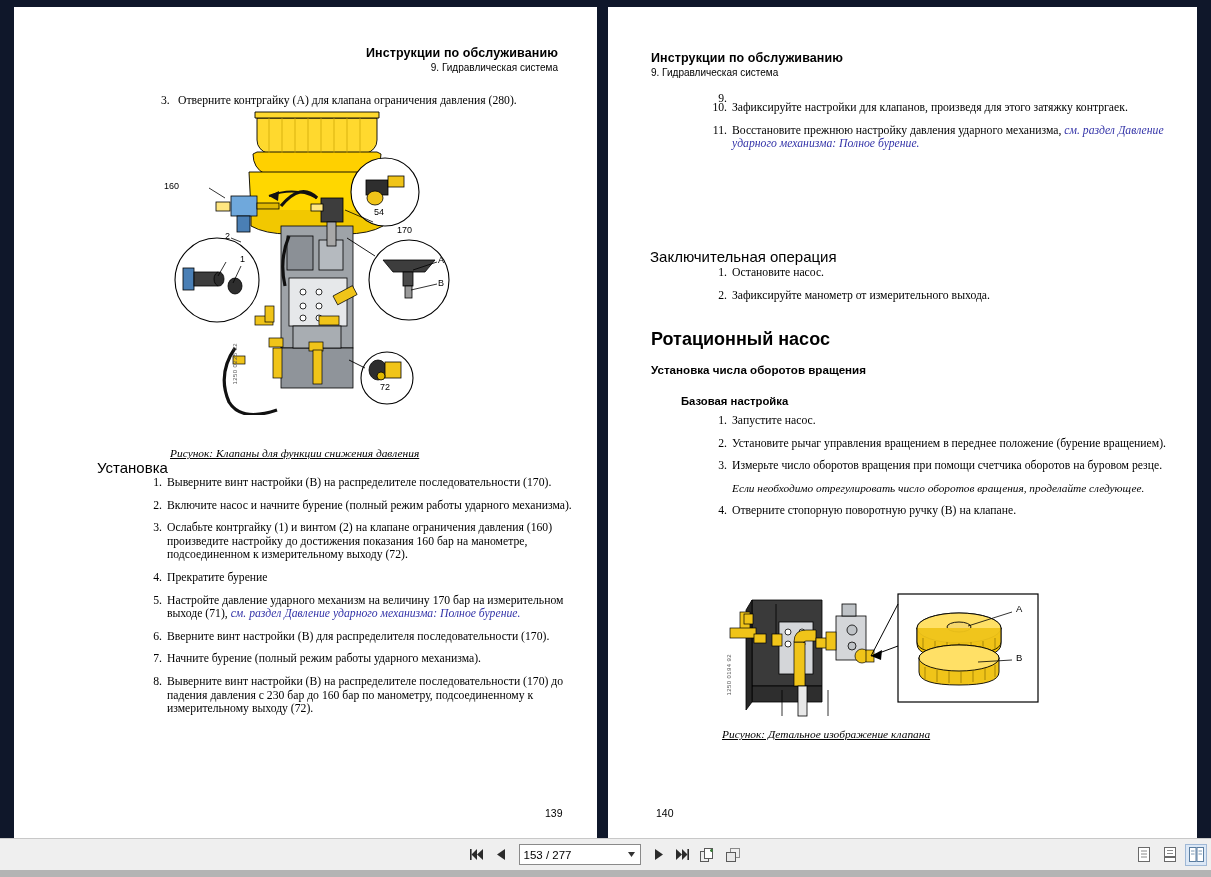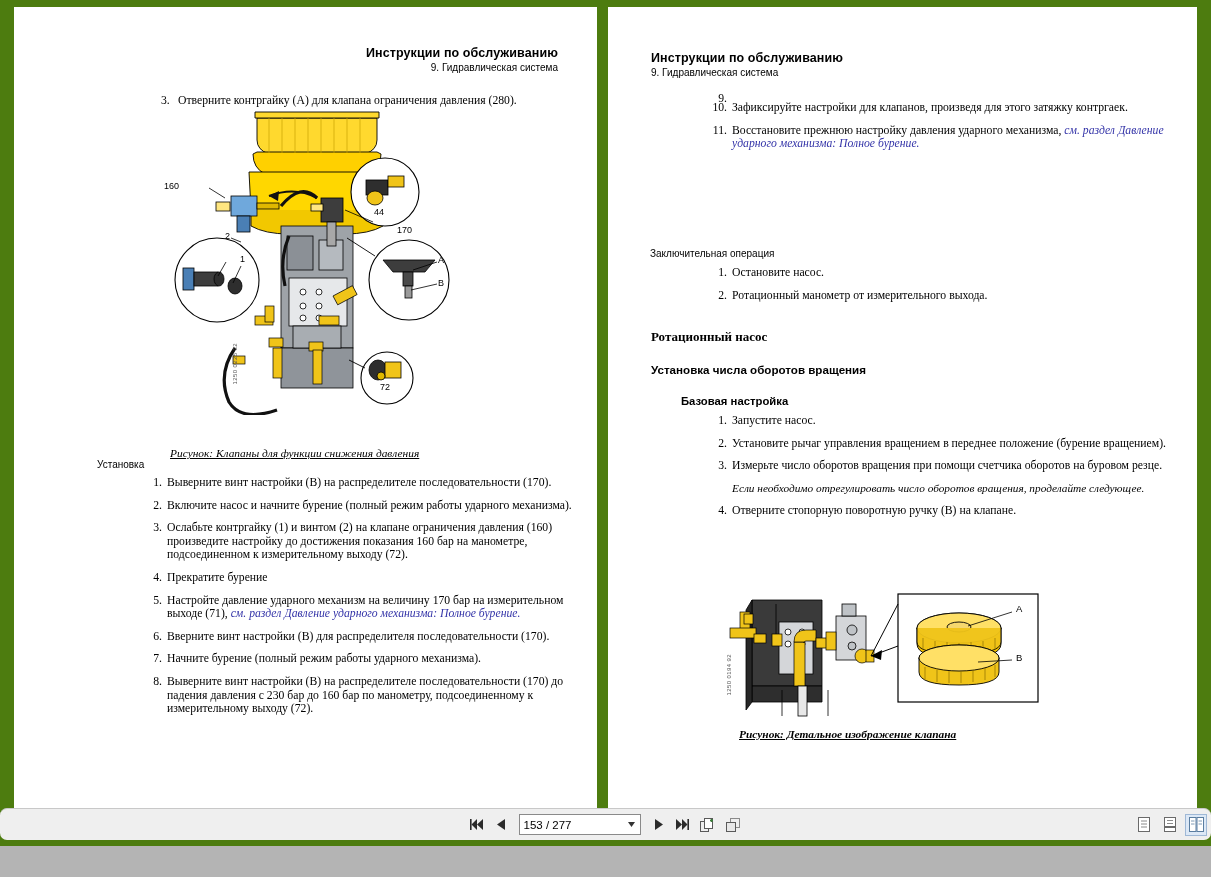--- a/index.html
+++ b/index.html
@@ -6,21 +6,21 @@
   body{
     width:1211px;height:877px;overflow:hidden;
     background:#b4b4b4;
     font-family:"Liberation Sans", sans-serif;
   }
   .viewer{position:relative;width:1211px;height:877px;}
 
   
   .pages-area{
     position:absolute;left:0;top:0;width:1211px;height:846px;
-    background:#4d7c0f;
+    background:#0f172a;
     overflow:hidden;
   }
   .page{
     position:absolute;top:7px;height:832px;background:#ffffff;
   }
   .page.left{left:14px;width:583px;}
   .page.right{left:608px;width:589px;}
 
   
   .hdr-title{
@@ -31,21 +31,21 @@
   .hdr-sub{
     font-family:"Liberation Sans", sans-serif;
     font-size:10px;color:#000;margin-top:2px;
   }
   .serif{
     font-family:"Liberation Serif", serif;
     font-size:11.7px;color:#000;
   }
   .sans-small{
     font-family:"Liberation Sans", sans-serif;
-    font-size:10px;color:#000;
+    font-size:15px;color:#000;
   }
   .link{
     color:#3434a8;font-style:italic;
   }
 
   
   ol.steps{list-style:none;margin:0;padding:0;}
   ol.steps > li{
     position:relative;
     padding-left:24px;
@@ -68,22 +68,22 @@
   .note-body{
     font-family:"Liberation Serif", serif;
     font-style:italic;font-size:11.3px;line-height:13.4px;
   }
   .fig-caption{
     font-family:"Liberation Serif", serif;
     font-style:italic;font-size:11.4px;
     text-decoration:underline;color:#000;
   }
   .h1{
-    font-family:Liberation Serif, serif;
-    font-weight:bold;font-size:13px;color:#000;
+    font-family:Liberation Sans, sans-serif;
+    font-weight:bold;font-size:18px;color:#000;
   }
   .h2{
     font-family:"Liberation Sans", sans-serif;
     font-weight:bold;font-size:11.6px;color:#000;
   }
   .h3{
     font-family:"Liberation Sans", sans-serif;
     font-weight:bold;font-size:11.3px;color:#000;
   }
   .pagenum{
@@ -92,24 +92,23 @@
   }
   .watermark{
     font-family:"Liberation Sans", sans-serif;
     font-size:6px;color:#555;
     writing-mode:vertical-rl;transform:rotate(180deg);
     letter-spacing:0.4px;
   }
 
   
   .toolbar{
-    position:absolute;left:0;top:808px;width:1211px;height:31px;
+    position:absolute;left:0;top:838px;width:1211px;height:31px;
     background:#efefef;
     border-top:1px solid #c8c8c8;
-    border-radius:7px;
   }
   .tb-center{
     position:absolute;left:0;top:0;width:1211px;height:31px;
     display:flex;align-items:center;justify-content:center;gap:7px;
   }
   .tb-btn{
     width:17px;height:19px;display:flex;align-items:center;justify-content:center;
     background:transparent;border:0;cursor:pointer;color:#2b2b2b;
   }
   .pagebox{
@@ -261,21 +260,21 @@
             <rect x="216" y="252" width="16" height="16" fill="#f0c419"></rect>
             <circle cx="212" cy="266" r="4" fill="#e0b800"></circle>
           </g>
           <line x1="180" y1="250" x2="196" y2="258" stroke="#000" stroke-width="0.9"></line>
 
           <line x1="40" y1="78" x2="56" y2="88" stroke="#000" stroke-width="0.8"></line>
           <line x1="176" y1="100" x2="204" y2="112" stroke="#000" stroke-width="0.8"></line>
         </svg>
 
         <div class="sans-small" style="position:absolute;left:-5px;top:71px;font-size:9px;">160</div>
-        <div class="sans-small" style="position:absolute;left:205px;top:97px;font-size:9px;">44</div>
+        <div class="sans-small" style="position:absolute;left:205px;top:97px;font-size:9px;">54</div>
         <div class="sans-small" style="position:absolute;left:228px;top:115px;font-size:9px;">170</div>
         <div class="sans-small" style="position:absolute;left:71px;top:144px;font-size:9px;">1</div>
         <div class="sans-small" style="position:absolute;left:56px;top:121px;font-size:9px;">2</div>
         <div class="sans-small" style="position:absolute;left:269px;top:145px;font-size:9px;">A</div>
         <div class="sans-small" style="position:absolute;left:269px;top:168px;font-size:9px;">B</div>
         <div class="sans-small" style="position:absolute;left:211px;top:272px;font-size:9px;">72</div>
         <div class="watermark" style="position:absolute;left:63px;top:233px;">1250 0225 32</div>
       </div>
 
       <div class="fig-caption" style="position:absolute;left:156px;top:416px;margin-top:24px;">Рисунок: Клапаны для функции снижения давления</div>
@@ -306,21 +305,21 @@
       <ol class="steps" id="right-steps-cont" style="position:absolute;left:100px;top:85px;width:460px;">
           <li><span class="num">9.</span></li>
           <li><span class="num">10.</span><span>Зафиксируйте настройки для клапанов, произведя для этого затяжку контргаек.</span></li>
           <li><span class="num">11.</span><span>Восстановите прежнюю настройку давления ударного механизма, </span><span class="link">см. раздел Давление ударного механизма: Полное бурение.</span></li>
         </ol>
 
       <div class="sans-small" style="position:absolute;left:42px;top:241px;">Заключительная операция</div>
 
       <ol class="steps" id="right-final-steps" style="position:absolute;left:100px;top:259px;width:460px;">
           <li><span class="num">1.</span><span>Остановите насос.</span></li>
-          <li><span class="num">2.</span><span>Ротационный манометр от измерительного выхода.</span></li>
+          <li><span class="num">2.</span><span>Зафиксируйте манометр от измерительного выхода.</span></li>
         </ol>
 
       <div class="h1" style="position:absolute;left:43px;top:322px;">Ротационный насос</div>
       <div class="h2" style="position:absolute;left:43px;top:356px;">Установка числа оборотов вращения</div>
       <div class="h3" style="position:absolute;left:43px;top:388px;padding-left:30px;">Базовая настройка</div>
 
       <ol class="steps" id="right-basic-steps" style="position:absolute;left:100px;top:407px;width:460px;">
           <li><span class="num">1.</span><span>Запустите насос.</span></li>
           <li><span class="num">2.</span><span>Установите рычаг управления вращением в переднее положение (бурение вращением).</span></li>
           <li><span class="num">3.</span><span>Измерьте число оборотов вращения при помощи счетчика оборотов на буровом резце.</span></li>
@@ -405,21 +404,21 @@
             </g>
           </g>
           <line x1="252" y1="36" x2="296" y2="22" stroke="#000" stroke-width="0.8"></line>
           <line x1="262" y1="72" x2="296" y2="70" stroke="#000" stroke-width="0.8"></line>
         </svg>
         <div class="sans-small" style="position:absolute;left:300px;top:13px;font-size:9.5px;">A</div>
         <div class="sans-small" style="position:absolute;left:300px;top:62px;font-size:9.5px;">B</div>
         <div class="watermark" style="position:absolute;left:10px;top:64px;">1250 0194 92</div>
       </div>
 
-      <div class="fig-caption" style="position:absolute;left:131px;top:721px;font-weight:bold;">Рисунок: Детальное изображение клапана</div>
+      <div class="fig-caption" style="position:absolute;left:114px;top:721px;">Рисунок: Детальное изображение клапана</div>
 
       <div class="pagenum" style="position:absolute;left:48px;top:800px;">140</div>
     </div>
   </div>
 
   <div class="toolbar">
     <div class="tb-center">
 
       <div class="tb-btn">
         <svg width="14" height="11" viewBox="0 0 14 11">

